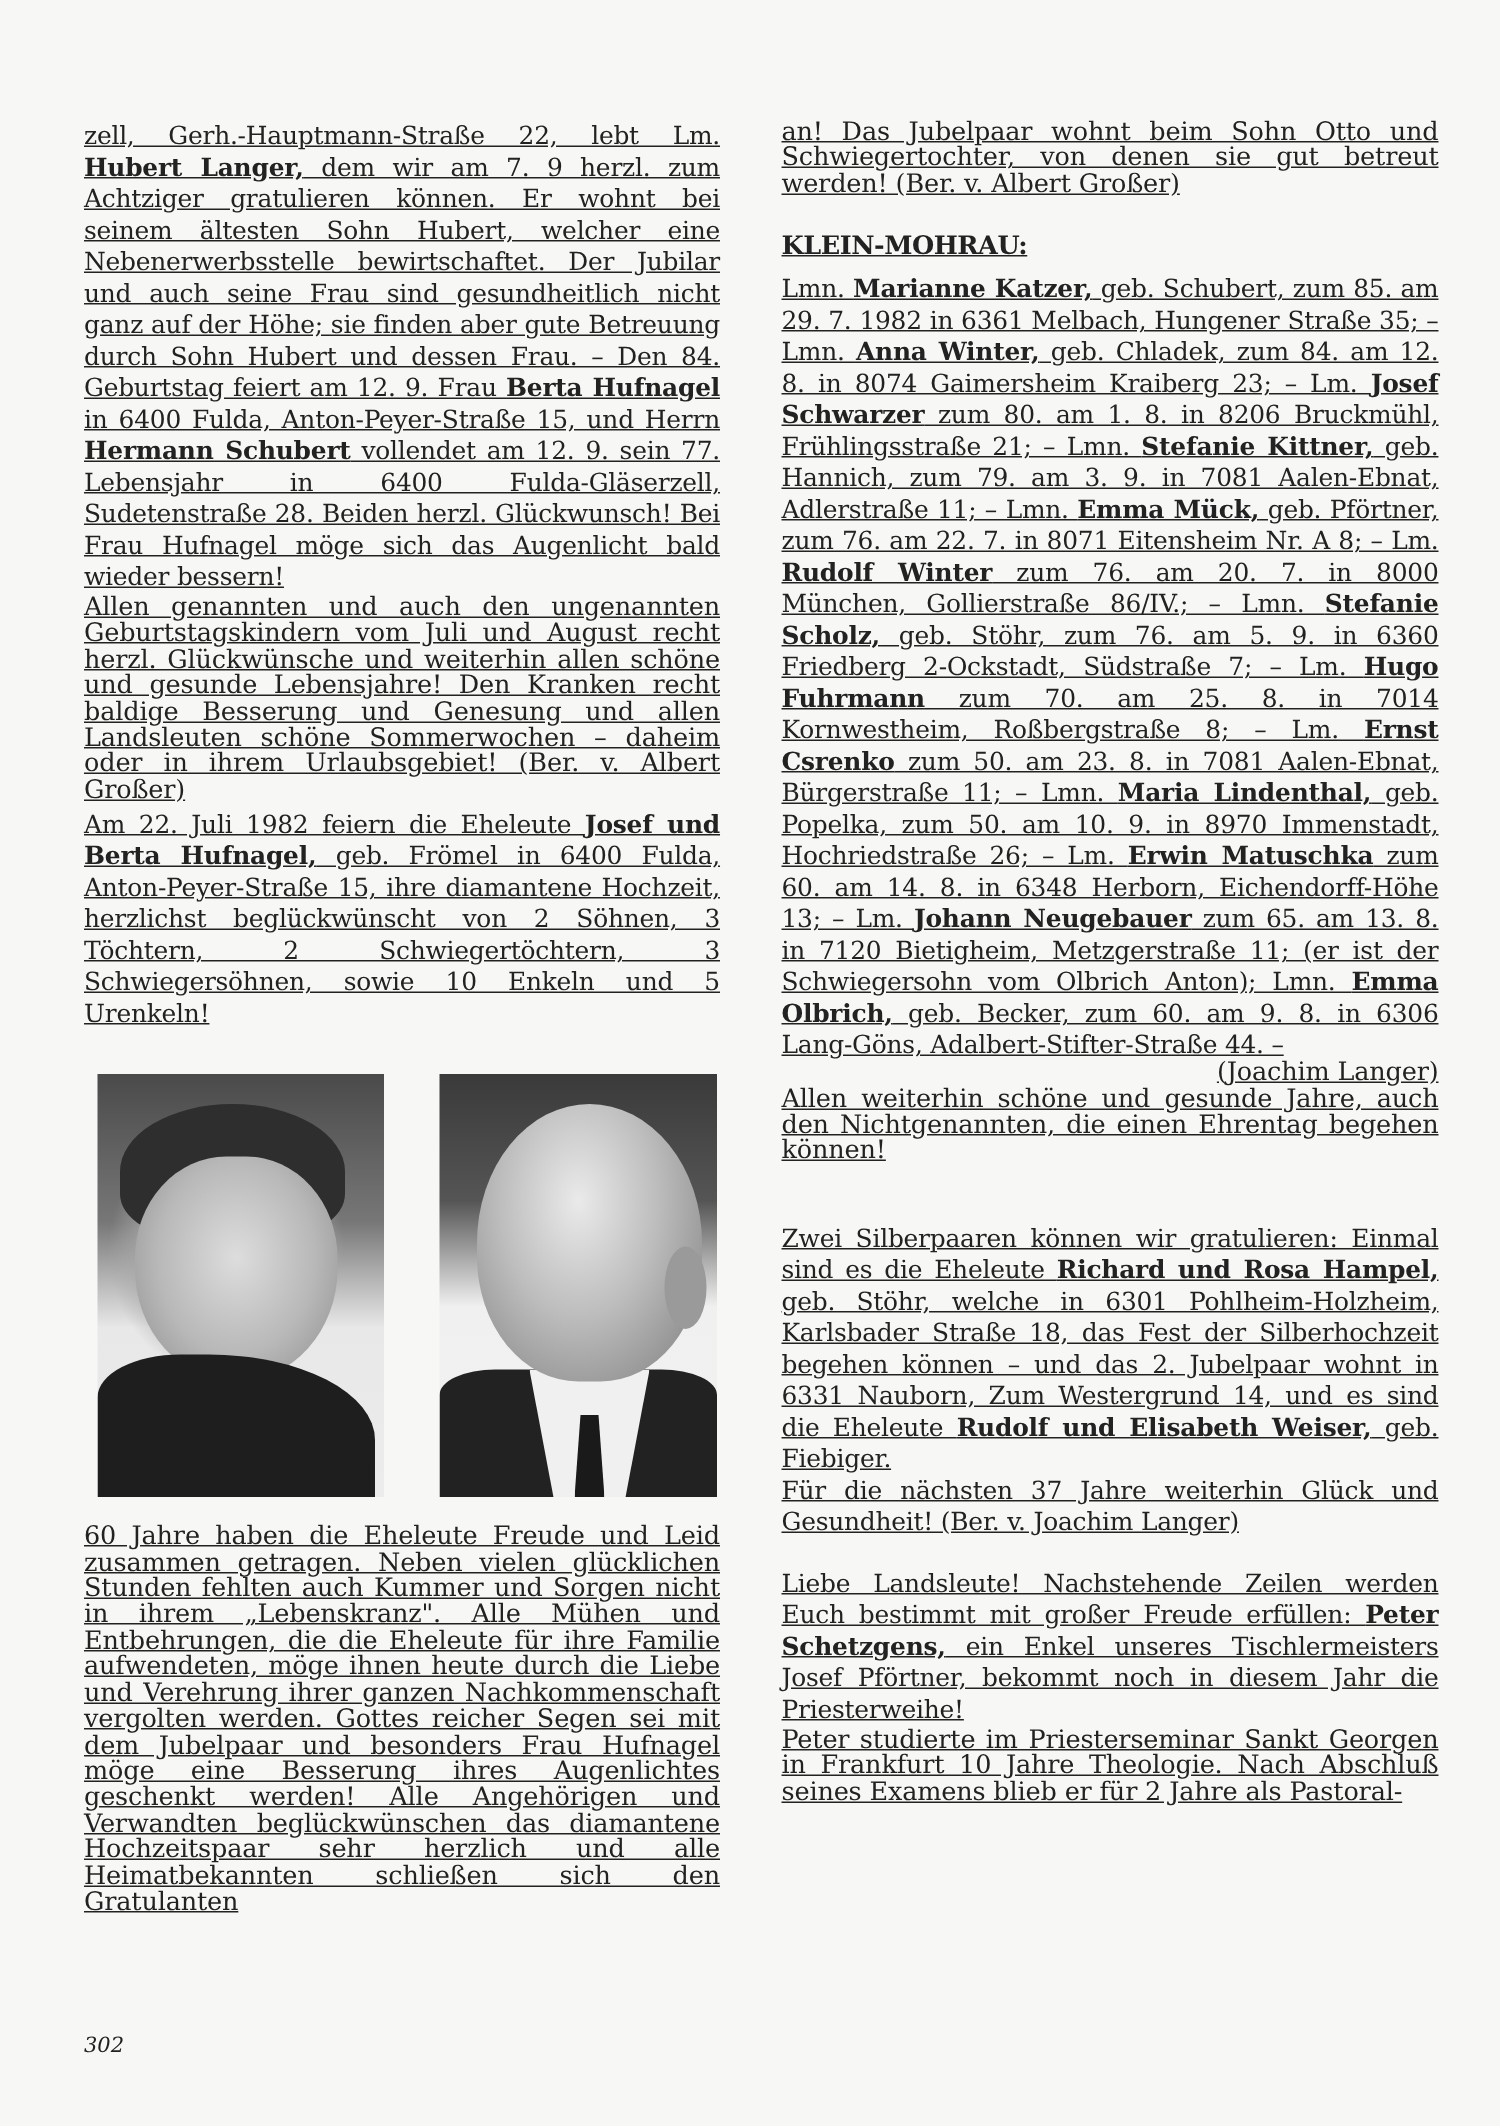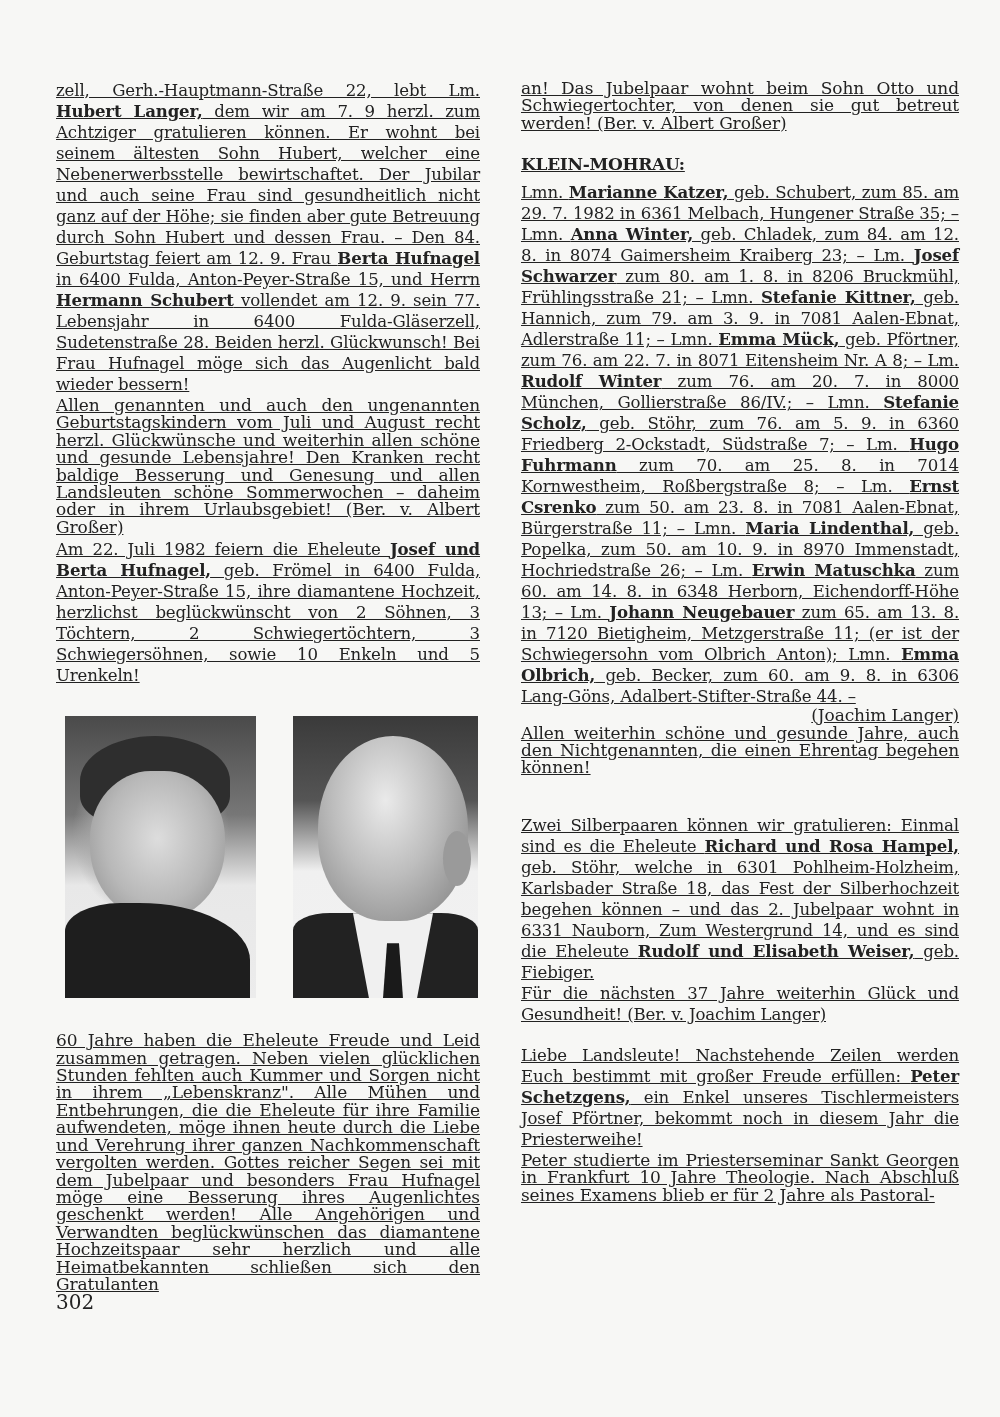--- a/index.html
+++ b/index.html
@@ -35,22 +35,22 @@
   .photo-woman .face { position:absolute; left:25px; top:55px; width:135px; height:150px; border-radius: 45% 45% 50% 50%; background: radial-gradient(ellipse at 50% 45%, #ddd 0%, #b8b8b8 55%, #8a8a8a 100%); }
   .photo-woman .body { position:absolute; left:0; bottom:0; width:185px; height:95px; border-radius: 30% 60% 0 0; background:#1e1e1e; }
   .photo-man { left: 237px; width: 185px;
     background: linear-gradient(180deg, #3a3a3a 0%, #555 30%, #f0f0f0 55%, #f2f2f2 100%);
   }
   .photo-man .head { position:absolute; left:25px; top:20px; width:150px; height:185px; border-radius: 50% 50% 45% 45%; background: radial-gradient(ellipse at 45% 35%, #eaeaea 0%, #bdbdbd 45%, #7c7c7c 100%); }
   .photo-man .ear { position:absolute; left:150px; top:115px; width:28px; height:55px; border-radius:50%; background:#9a9a9a; }
   .photo-man .jacket { position:absolute; left:0; bottom:0; width:185px; height:85px; background:#222; border-radius: 20% 20% 0 0; }
   .photo-man .collar { position:absolute; left:60px; bottom:0; width:80px; height:85px; background:#f0f0f0; clip-path: polygon(0 0, 100% 0, 80% 100%, 20% 100%); }
   .photo-man .tie { position:absolute; left:90px; bottom:0; width:20px; height:55px; background:#1a1a1a; clip-path: polygon(20% 0, 80% 0, 100% 100%, 0 100%); }
-  .caption { margin-top: 16px; }
-  .page-number { position: absolute; left: 56px; top: 1290px; font-size: 20px; }
+  .caption { margin-top: 0; }
+  .page-number { position: absolute; left: 56px; top: 1356px; font-size: 14px; font-style: italic; }
 </style>
 </head>
 <body>
 
 <div class="col col-left">
   <p class="big">zell, Gerh.-Hauptmann-Straße 22, lebt Lm. <b>Hubert Langer,</b> dem wir am 7. 9 herzl. zum Achtziger gratulieren können. Er wohnt bei seinem ältesten Sohn Hubert, welcher eine Nebenerwerbsstelle bewirtschaftet. Der Jubilar und auch seine Frau sind gesundheitlich nicht ganz auf der Höhe; sie finden aber gute Betreuung durch Sohn Hubert und dessen Frau. – Den 84. Geburtstag feiert am 12. 9. Frau <b>Berta Hufnagel</b> in 6400 Fulda, Anton-Peyer-Straße 15, und Herrn <b>Hermann Schubert</b> vollendet am 12. 9. sein 77. Lebensjahr in 6400 Fulda-Gläserzell, Sudetenstraße 28. Beiden herzl. Glückwunsch! Bei Frau Hufnagel möge sich das Augenlicht bald wieder bessern!</p>
   <p class="small gap4">Allen genannten und auch den ungenannten Geburtstagskindern vom Juli und August recht herzl. Glückwünsche und weiterhin allen schöne und gesunde Lebensjahre! Den Kranken recht baldige Besserung und Genesung und allen Landsleuten schöne Sommerwochen – daheim oder in ihrem Urlaubsgebiet! (Ber. v. Albert Großer)</p>
   <p class="big gap6">Am 22. Juli 1982 feiern die Eheleute <b>Josef und Berta Hufnagel,</b> geb. Frömel in 6400 Fulda, Anton-Peyer-Straße 15, ihre diamantene Hochzeit, herzlichst beglückwünscht von 2 Söhnen, 3 Töchtern, 2 Schwiegertöchtern, 3 Schwiegersöhnen, sowie 10 Enkeln und 5 Urenkeln!</p>
 
   <div class="photos">

